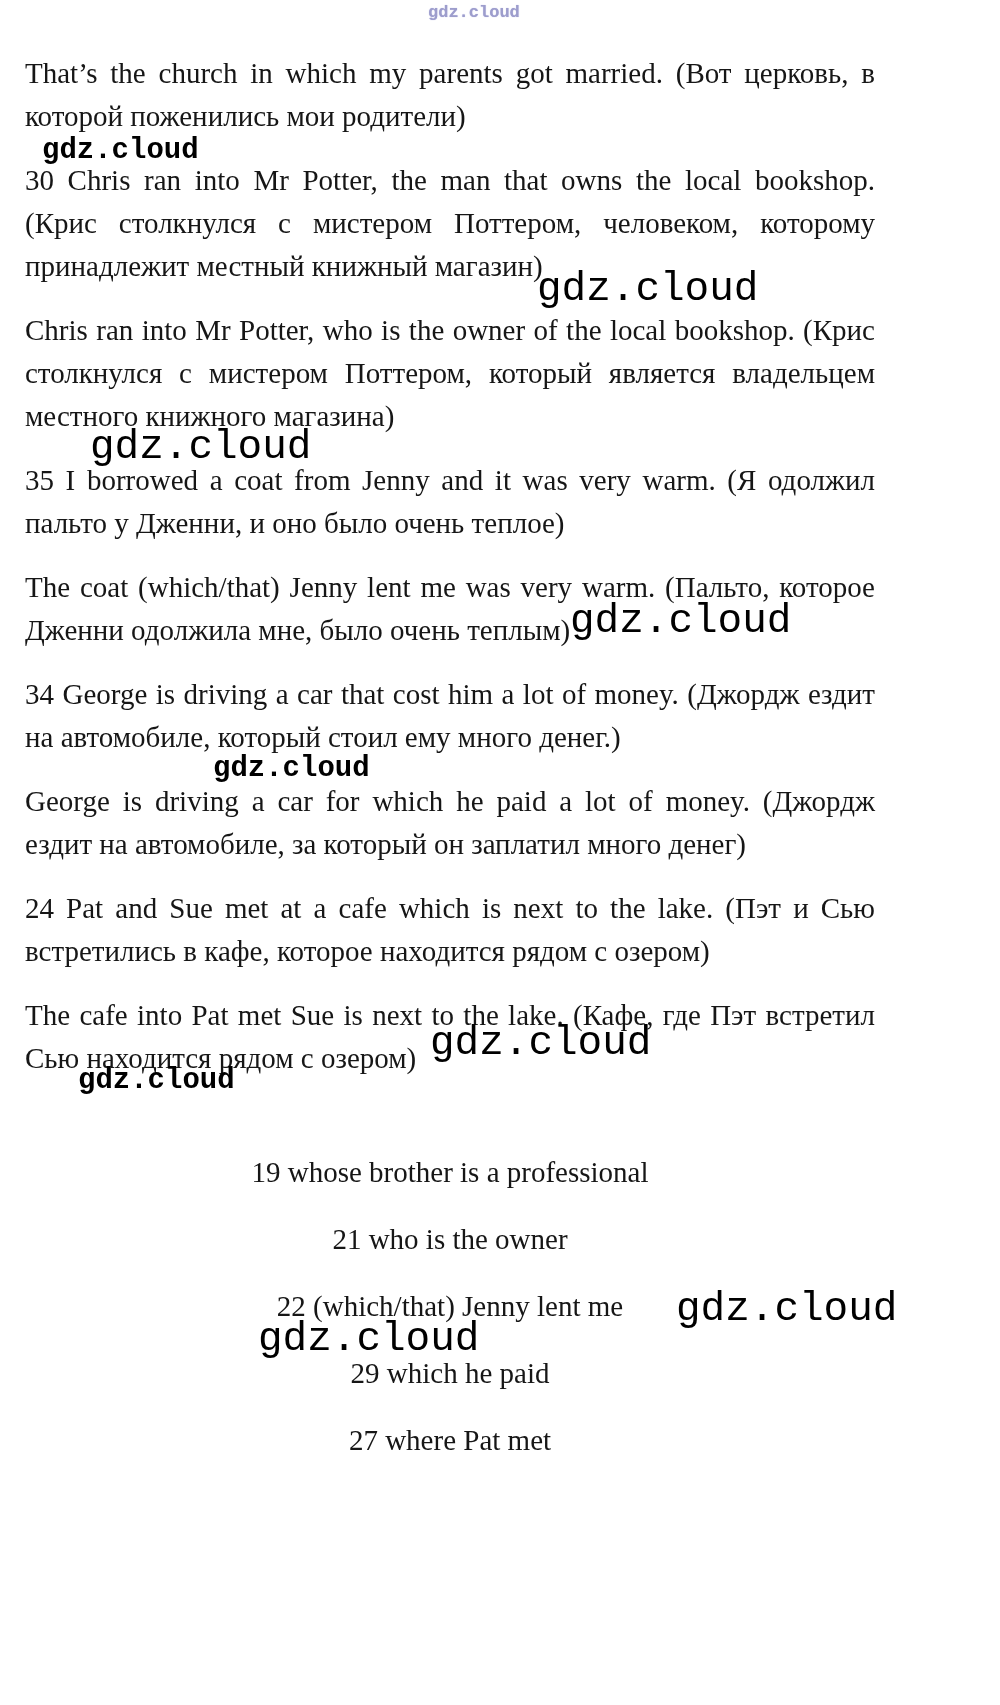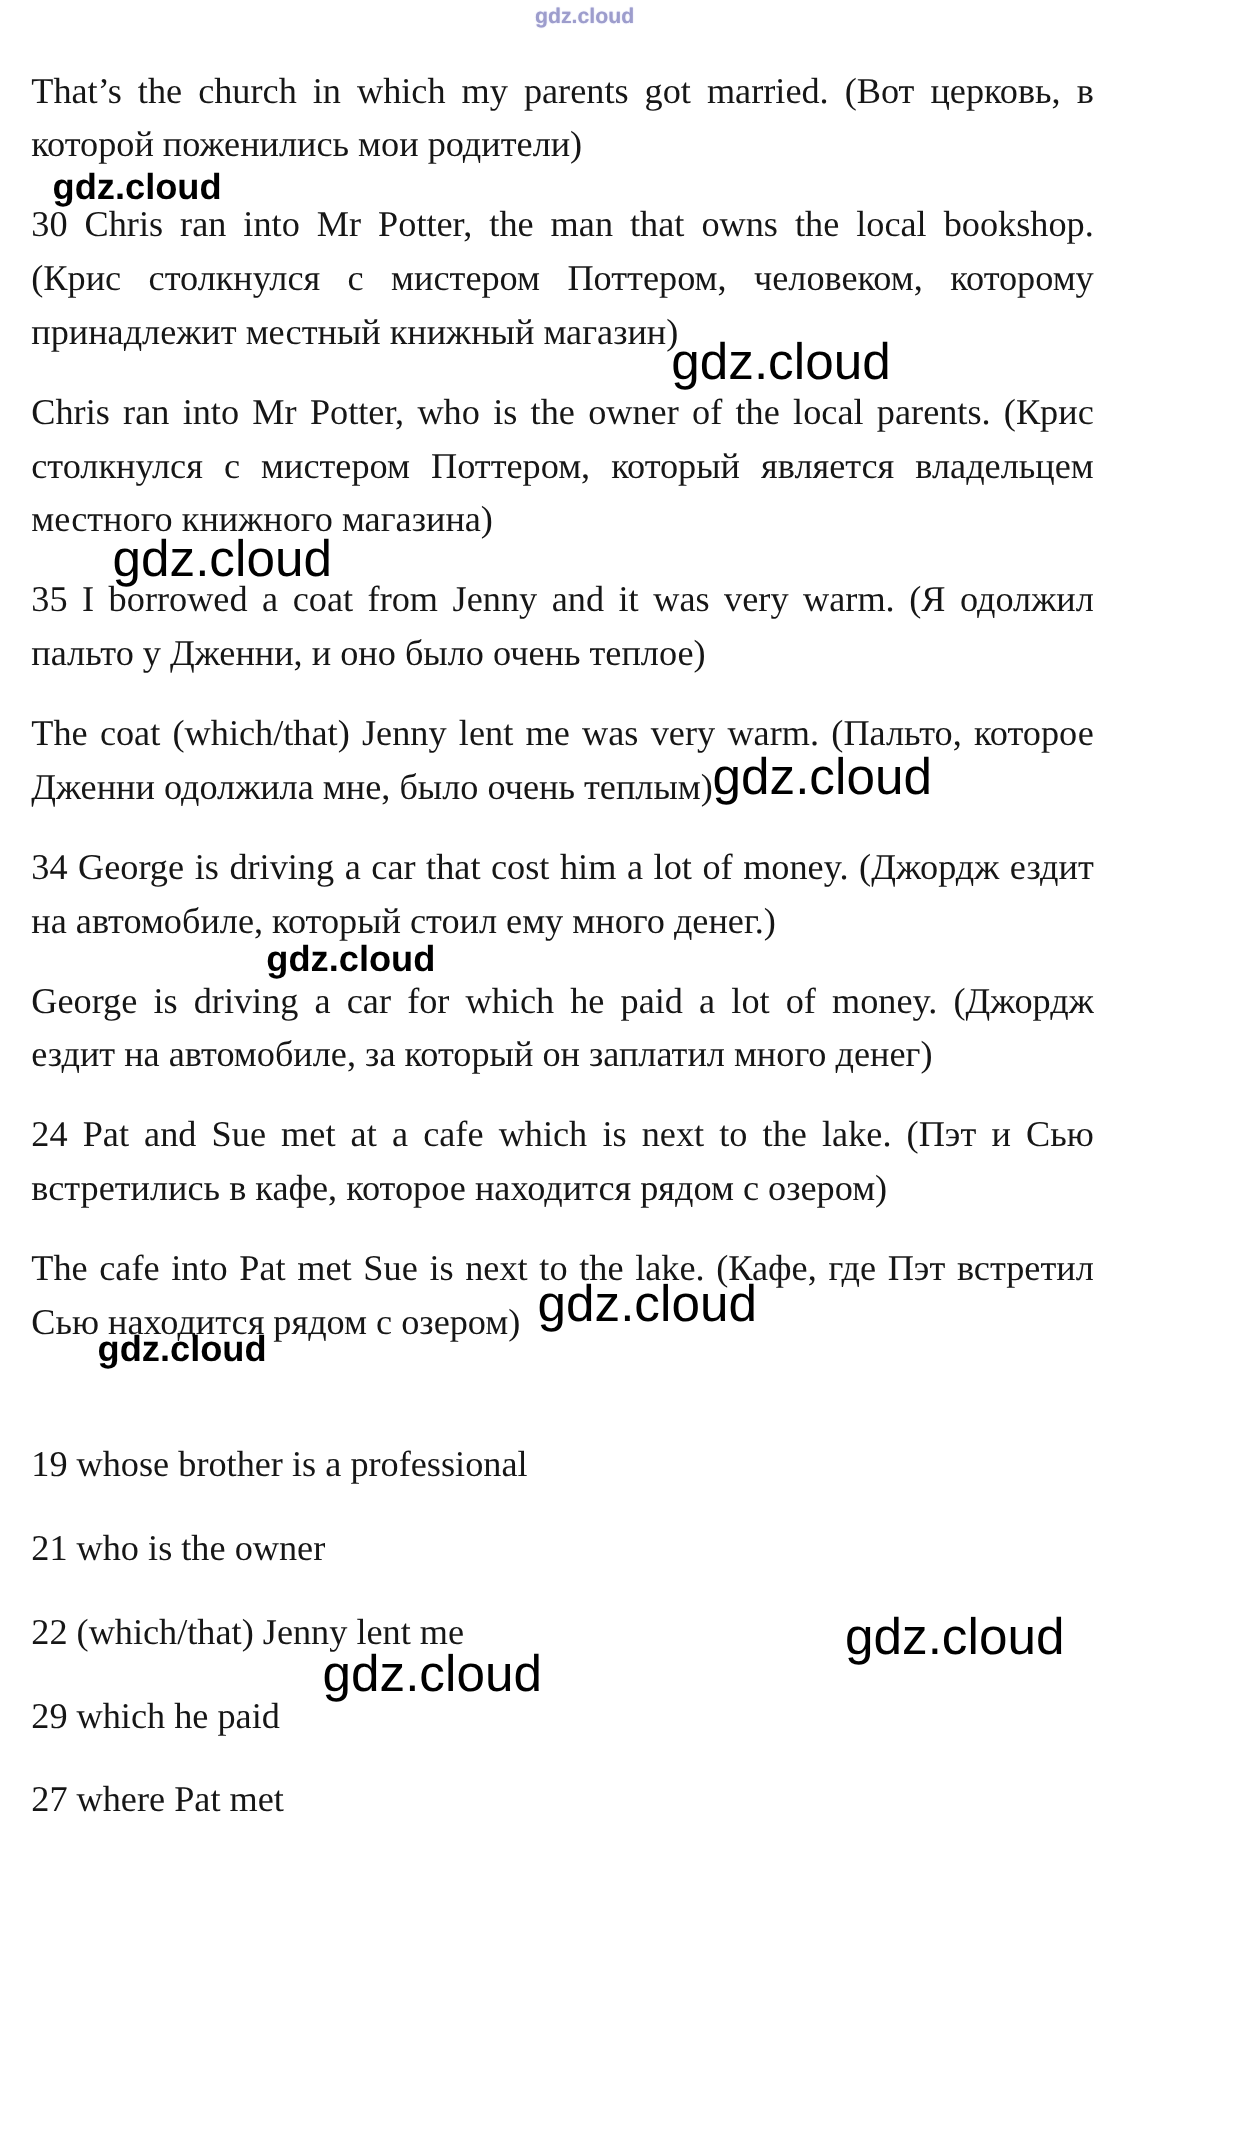--- a/index.html
+++ b/index.html
@@ -22,25 +22,25 @@
     font-size: 29px;
     line-height: 43px;
     text-align: justify;
     margin-bottom: 21px;
   }
   .answers { margin-top: 71px; }
   p.answer {
     font-size: 29px;
     line-height: 43px;
     margin-bottom: 24px;
-    text-align: left;
+    text-align: center;
   }
   .wm {
     position: absolute;
-    font-family: Liberation Sans, sans-serif;
+    font-family: Liberation Mono, monospace;
     color: #000000;
     white-space: nowrap;
     z-index: 5;
   }
   .wm-top {
     top: 3px;
     left: 428px;
     font-size: 17px;
     font-weight: 700;
     color: #8c8cc4;
@@ -69,21 +69,21 @@
   <span class="wm wm-lg-3">gdz.cloud</span>
   <span class="wm wm-bold-2">gdz.cloud</span>
   <span class="wm wm-lg-4">gdz.cloud</span>
   <span class="wm wm-bold-3">gdz.cloud</span>
   <span class="wm wm-lg-5">gdz.cloud</span>
   <span class="wm wm-lg-6">gdz.cloud</span>
 
   <div class="content">
     <p class="para">That’s the church in which my parents got married. (Вот церковь, в которой поженились мои родители)</p>
     <p class="para">30 Chris ran into Mr Potter, the man that owns the local bookshop. (Крис столкнулся с мистером Поттером, человеком, которому принадлежит местный книжный магазин)</p>
-    <p class="para">Chris ran into Mr Potter, who is the owner of the local parents. (Крис столкнулся с мистером Поттером, который является владельцем местного книжного магазина)</p>
+    <p class="para">Chris ran into Mr Potter, who is the owner of the local bookshop. (Крис столкнулся с мистером Поттером, который является владельцем местного книжного магазина)</p>
     <p class="para">35 I borrowed a coat from Jenny and it was very warm. (Я одолжил пальто у Дженни, и оно было очень теплое)</p>
     <p class="para">The coat (which/that) Jenny lent me was very warm. (Пальто, которое Дженни одолжила мне, было очень теплым)</p>
     <p class="para">34 George is driving a car that cost him a lot of money. (Джордж ездит на автомобиле, который стоил ему много денег.)</p>
     <p class="para">George is driving a car for which he paid a lot of money. (Джордж ездит на автомобиле, за который он заплатил много денег)</p>
     <p class="para">24 Pat and Sue met at a cafe which is next to the lake. (Пэт и Сью встретились в кафе, которое находится рядом с озером)</p>
     <p class="para">The cafe into Pat met Sue is next to the lake. (Кафе, где Пэт встретил Сью находится рядом с озером)</p>
 
     <div class="answers">
       <p class="answer">19 whose brother is a professional</p>
       <p class="answer">21 who is the owner</p>

